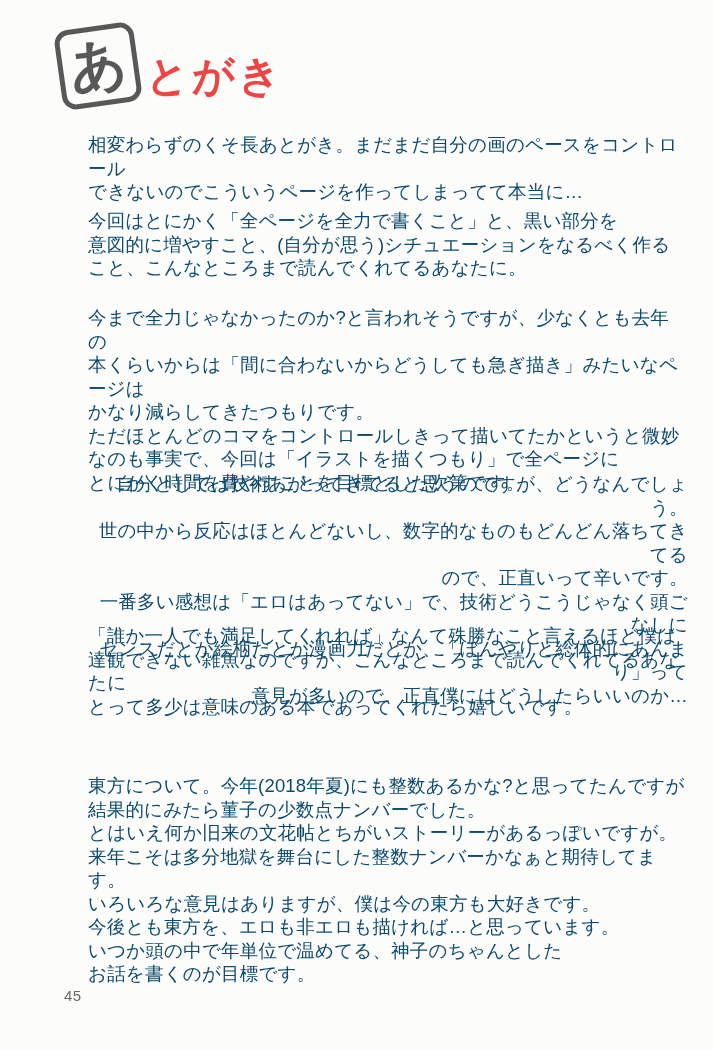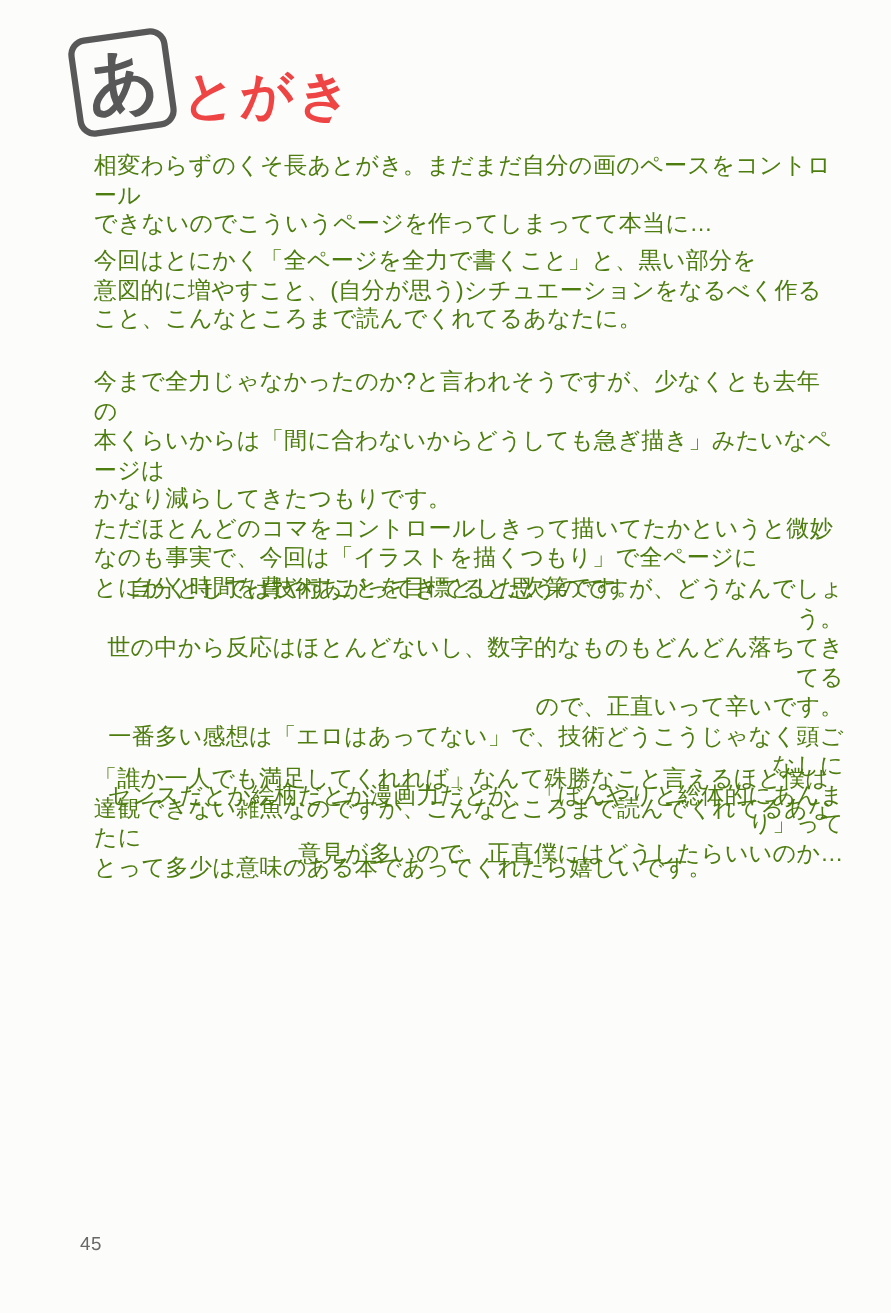--- a/index.html
+++ b/index.html
@@ -46,26 +46,26 @@
     font-weight: bold;
     color: #ef4444;
     margin-left: 8px;
     padding-bottom: 2px;
     letter-spacing: 3px;
   }
   .para {
     position: absolute;
     left: 75px;
     width: 600px;
-    margin: 0;
+    margin: 13px;
     font-size: 18.5px;
     line-height: 23.5px;
     letter-spacing: 0.2px;
     white-space: pre-line;
-    color: #4d7c0f;
+    color: #0c4a6e;
   }
   .p1 { top: 120px; }
   .p2 { top: 196px; }
   .p3 { top: 293px; }
   .p4 { top: 459px; text-align: right; }
   .p5 { top: 611px; }
   .p6 { top: 761px; }
   .page-number {
     position: absolute;
     left: 64px;
@@ -103,16 +103,24 @@
 世の中から反応はほとんどないし、数字的なものもどんどん落ちてきてる
 ので、正直いって辛いです。
 一番多い感想は「エロはあってない」で、技術どうこうじゃなく頭ごなしに
 センスだとか絵柄だとか漫画力だとか、「ぼんやりと総体的にあんまり」って
 意見が多いので、正直僕にはどうしたらいいのか…</p>
 
   <p class="para p5">「誰か一人でも満足してくれれば」なんて殊勝なこと言えるほど僕は
 達観できない雑魚なのですが、こんなところまで読んでくれてるあなたに
 とって多少は意味のある本であってくれたら嬉しいです。</p>
 
+  <p class="para p6">東方について。今年(2018年夏)にも整数あるかな?と思ってたんですが
+結果的にみたら菫子の少数点ナンバーでした。
+とはいえ何か旧来の文花帖とちがいストーリーがあるっぽいですが。
+来年こそは多分地獄を舞台にした整数ナンバーかなぁと期待してます。
+いろいろな意見はありますが、僕は今の東方も大好きです。
+今後とも東方を、エロも非エロも描ければ…と思っています。
+いつか頭の中で年単位で温めてる、神子のちゃんとした
+お話を書くのが目標です。</p>
 
   <div class="page-number">45</div>
 
 </div>
 
 </body></html>

